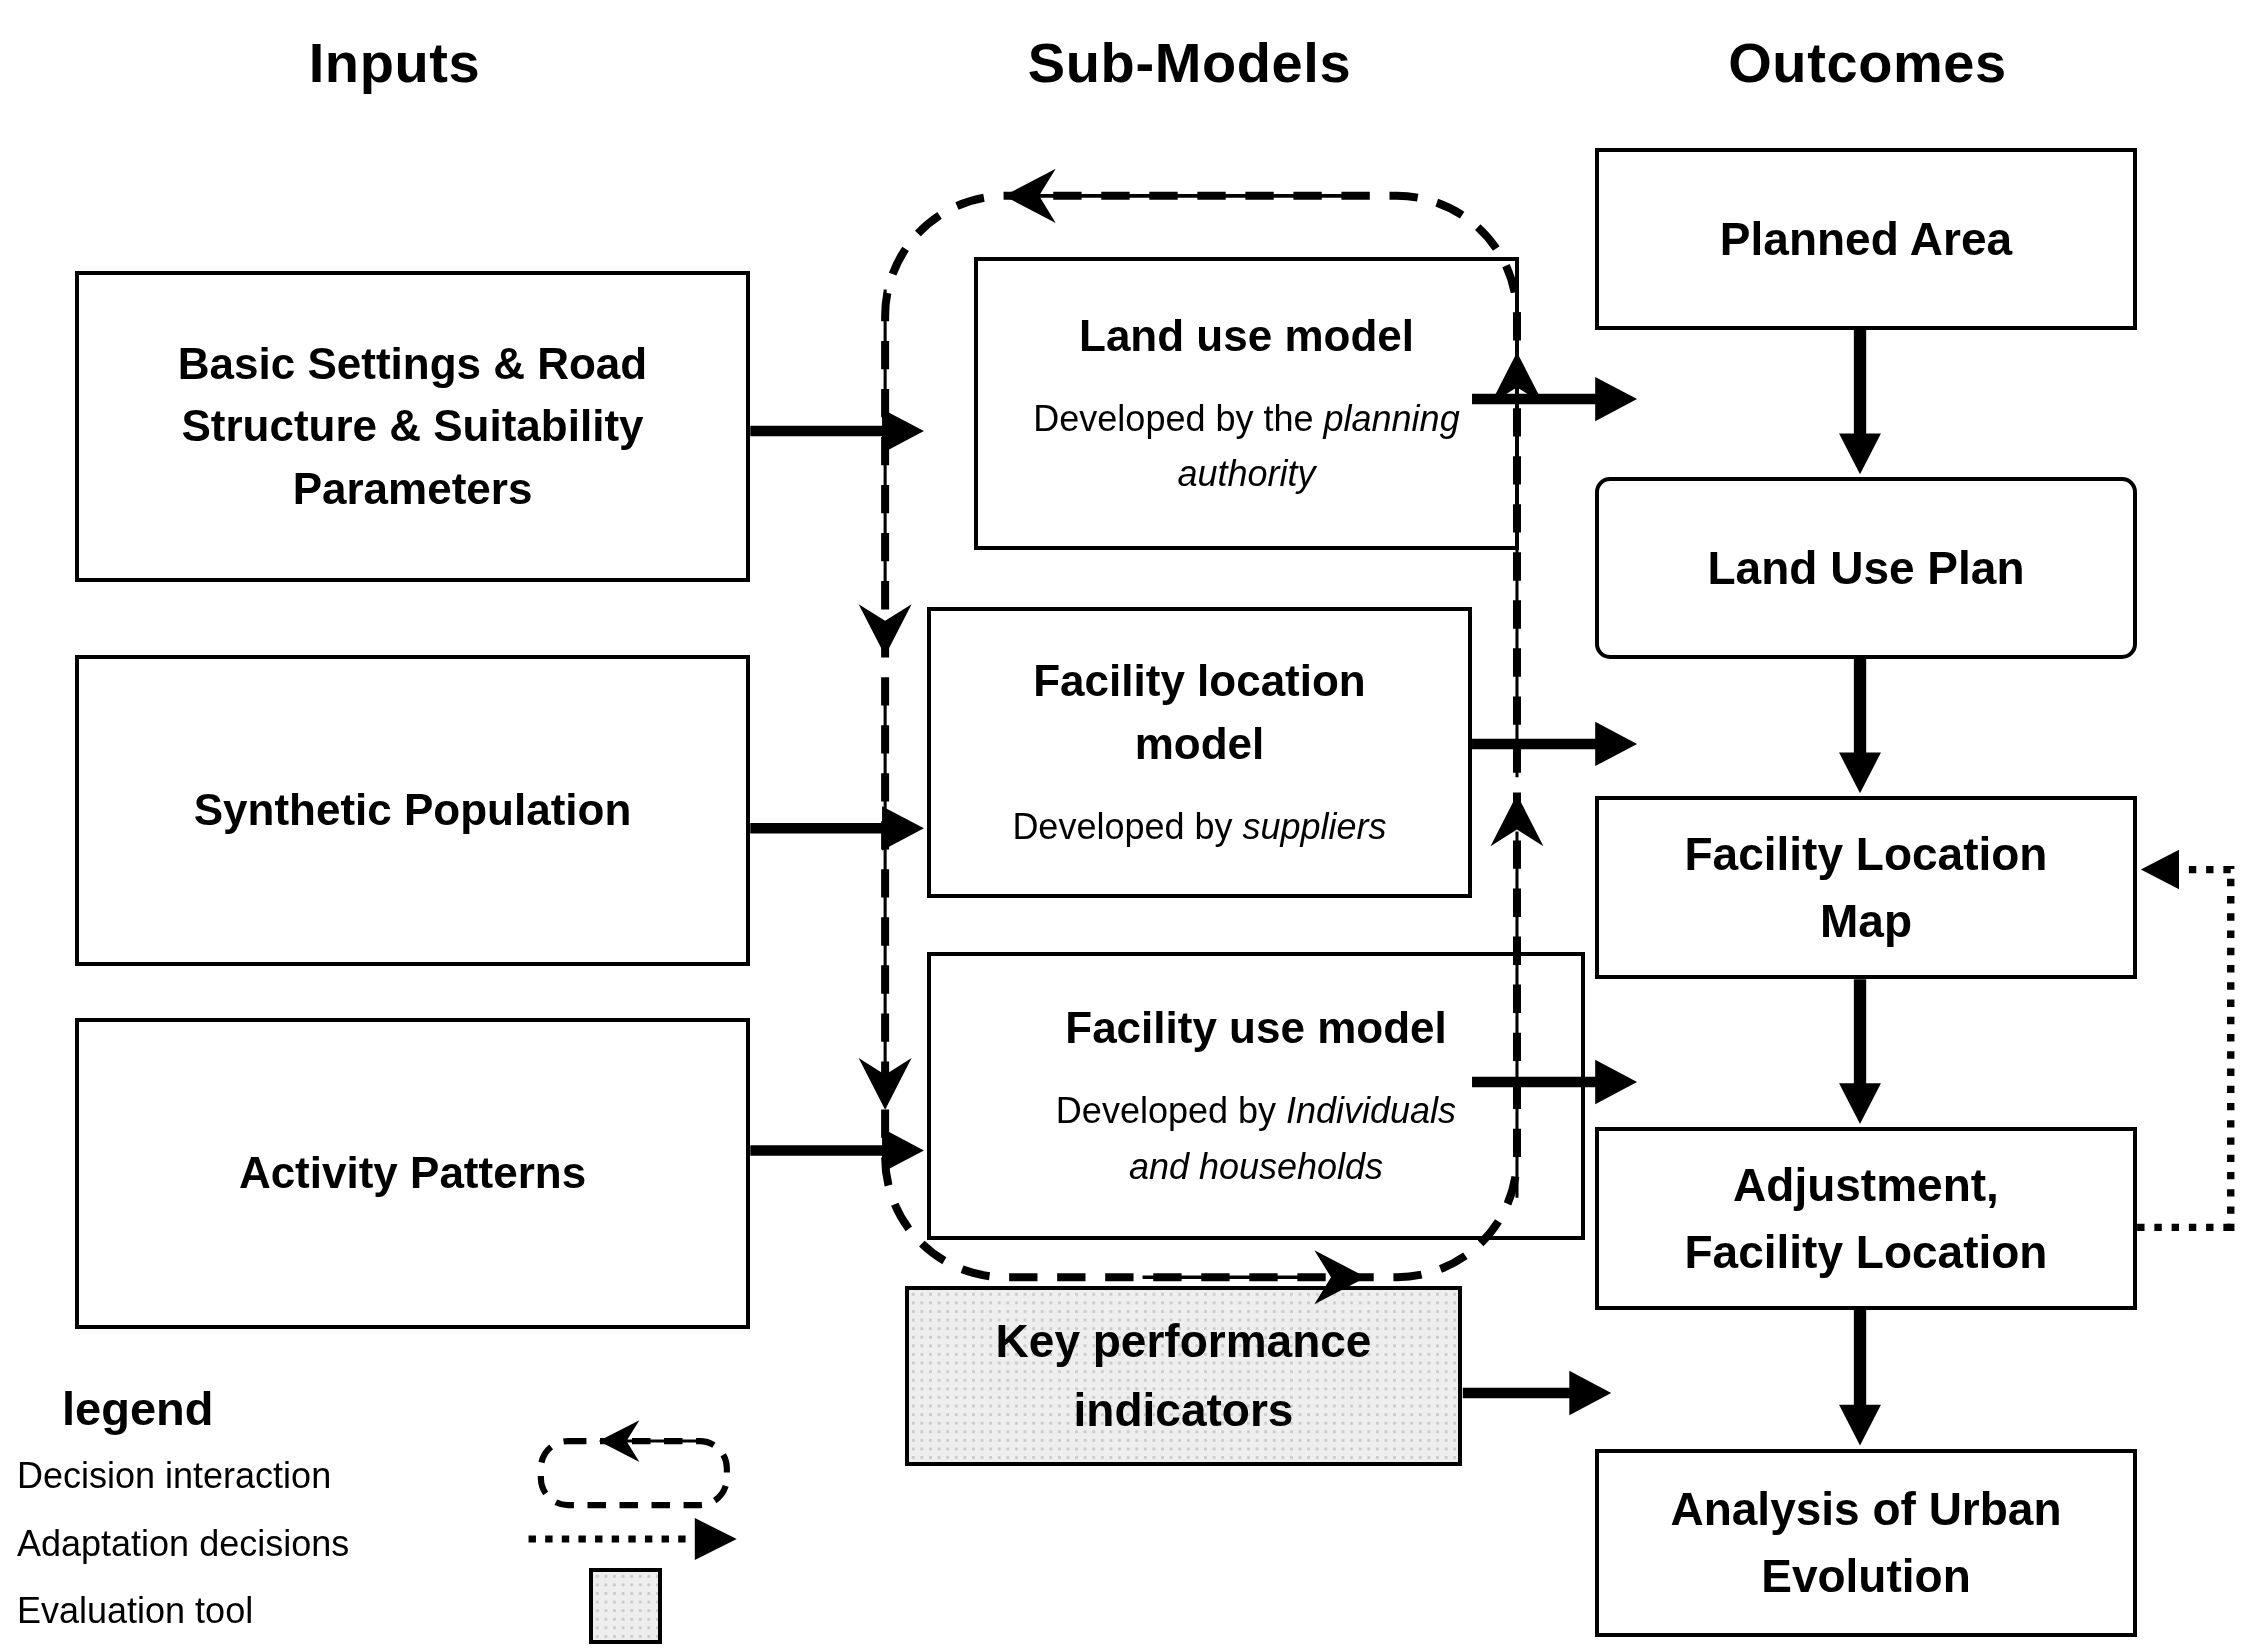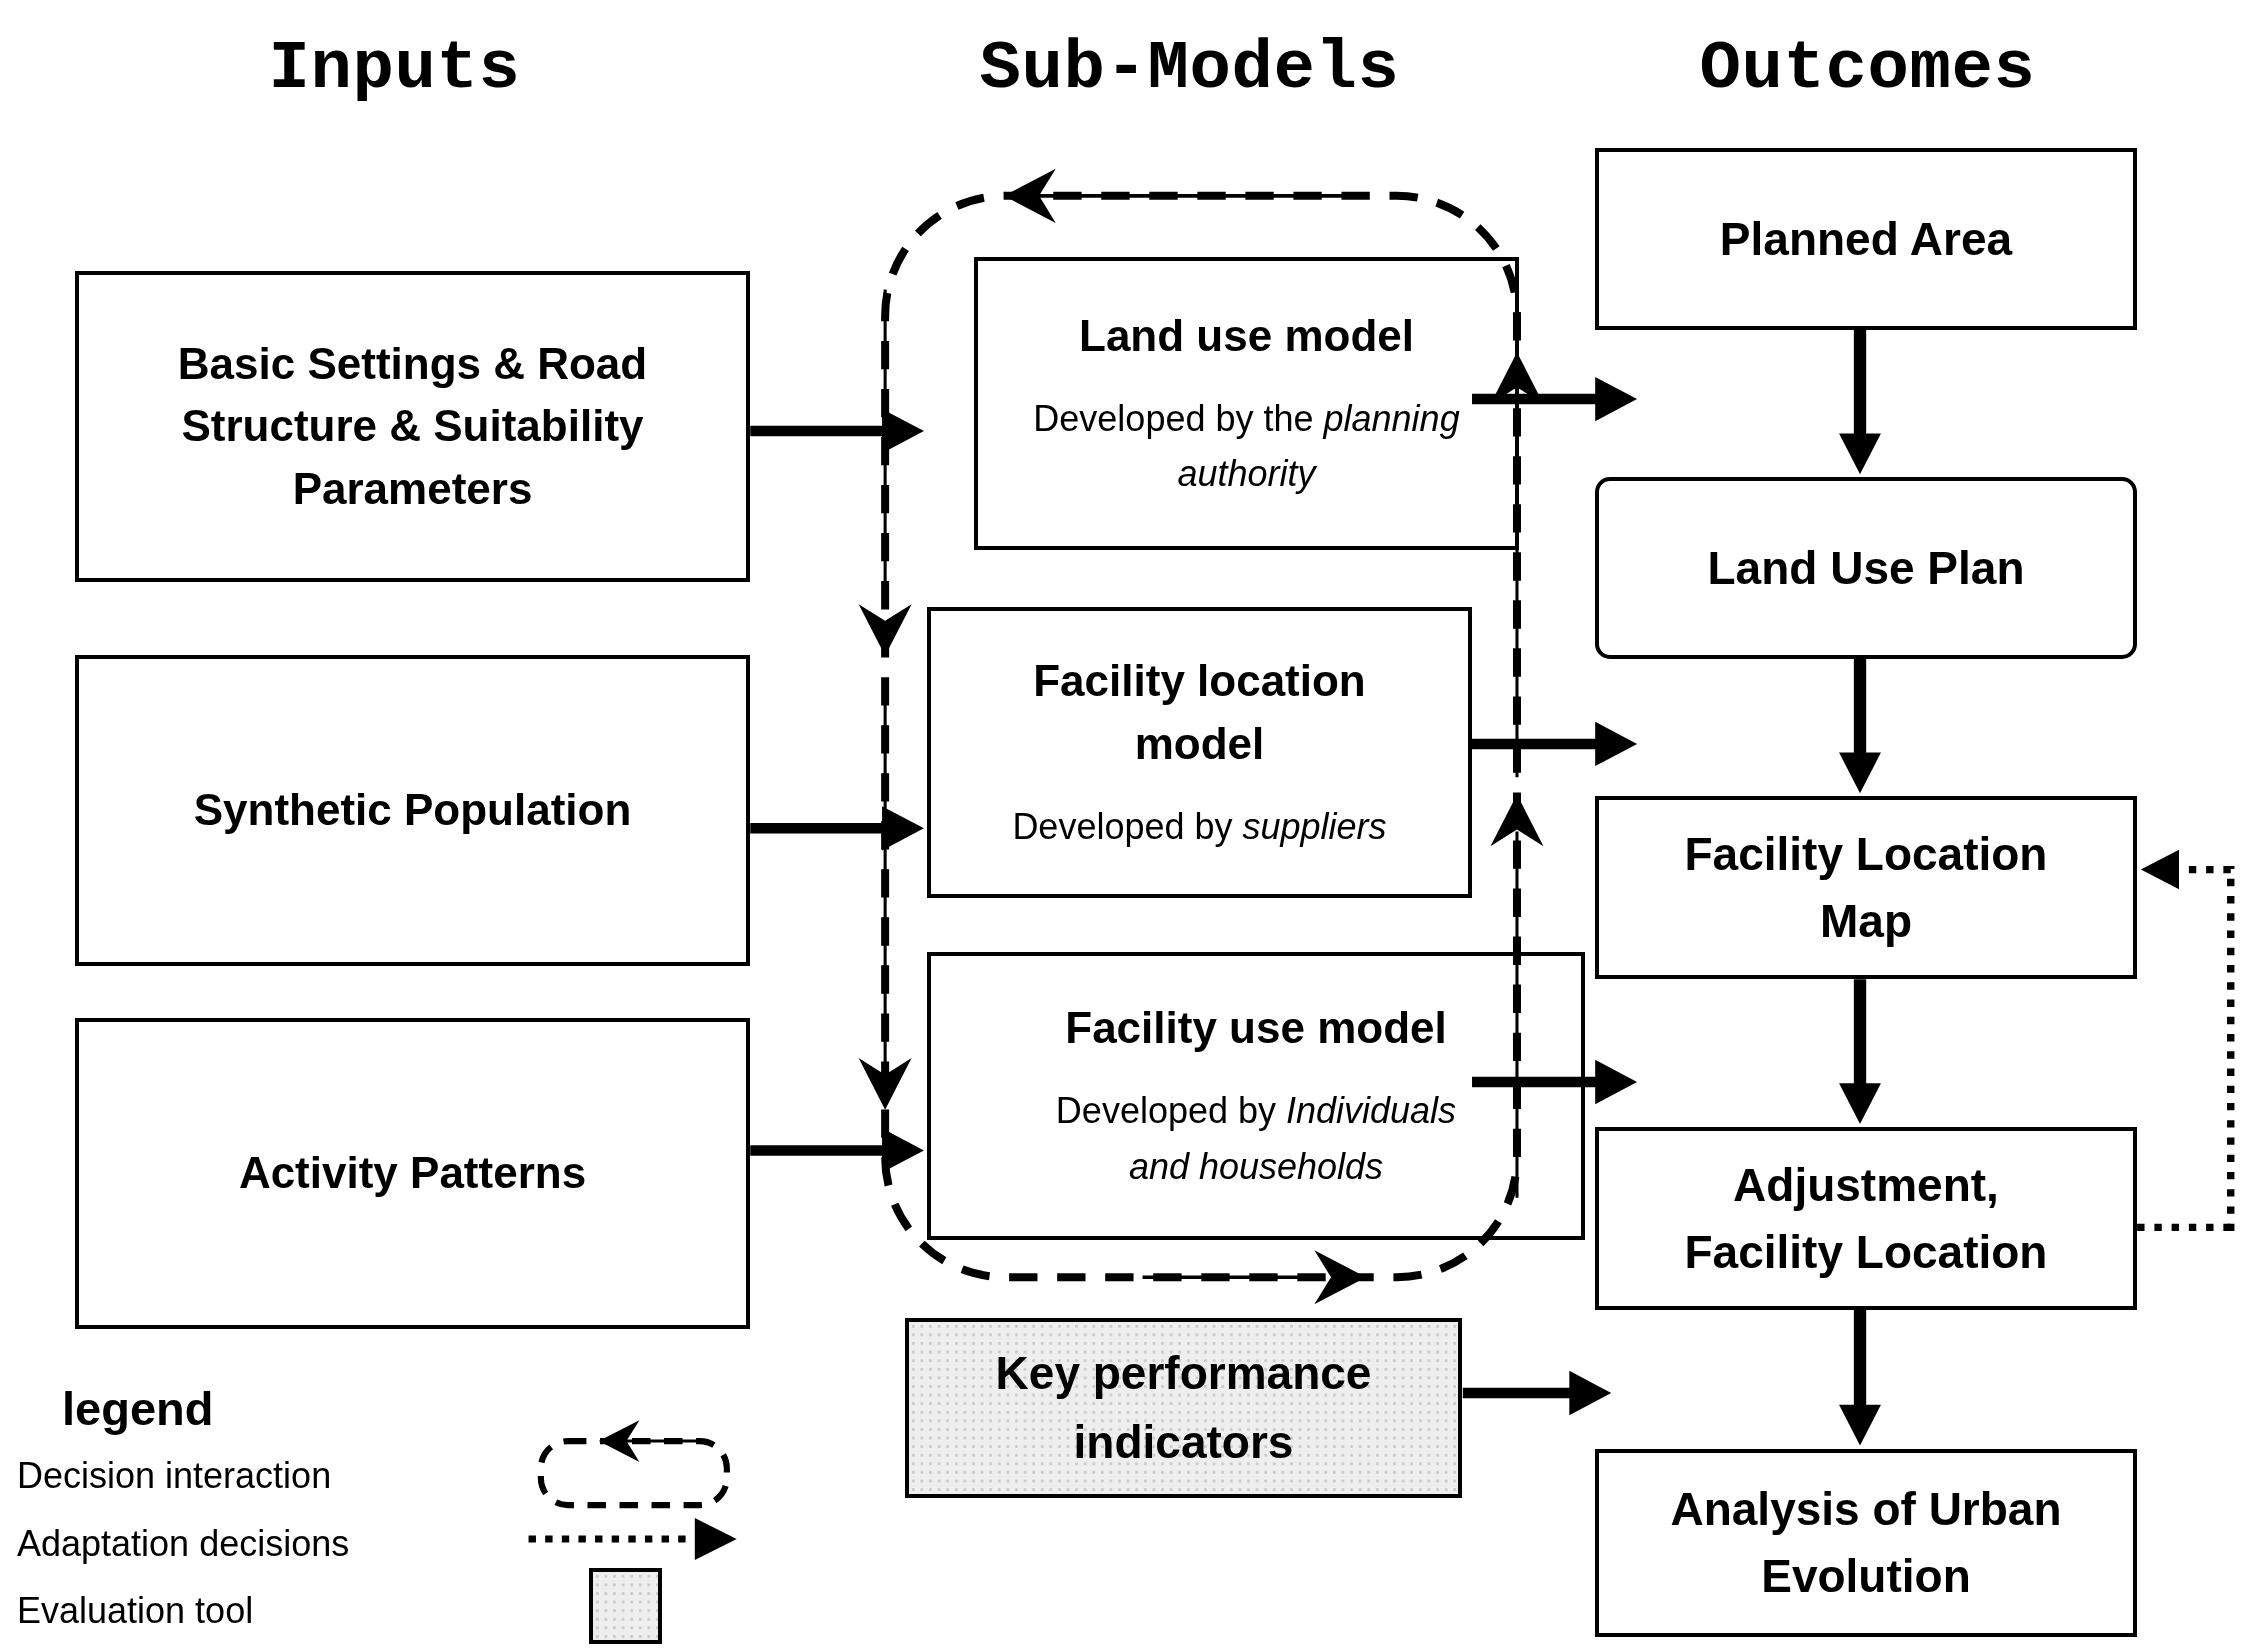--- a/index.html
+++ b/index.html
@@ -2,21 +2,21 @@
 <html style="font-size:10px"><head>
 <meta charset="utf-8">
 <style>
   html,body{margin:0;padding:0;background:#fff;}
   .canvas{
     position:relative;width:2250px;height:1648px;background:#fff;overflow:hidden;
     font-family:"Liberation Sans","DejaVu Sans",sans-serif;color:#000;
   }
   .hdr{
     position:absolute;top:30px;width:431px;text-align:center;
-    font-size:69px;font-weight:bold;letter-spacing:0.6px;font-family:Liberation Mono, monospace;
+    font-size:56px;font-weight:bold;letter-spacing:0.6px;
   }
   .box{
     position:absolute;box-sizing:border-box;border:4.3px solid #000;background:#fff;
     display:flex;flex-direction:column;align-items:center;justify-content:center;
     text-align:center;
   }
   .box-title{font-size:44px;font-weight:bold;line-height:1.42;}
   .out-title{font-size:46px;font-weight:bold;line-height:1.45;}
   .sub{font-size:36px;line-height:1.55;margin-top:23.4px;max-width:431px;}
   .sub em{font-style:italic;}
@@ -70,21 +70,21 @@
       <div>model</div>
     </div>
     <div class="sub"><span>Developed by </span><em>suppliers</em></div>
   </div>
 
   <div class="box" style="left:927px;top:952px;width:658px;height:288px;">
     <div class="box-title">Facility use model</div>
     <div class="sub"><span>Developed by </span><em>Individuals and households</em></div>
   </div>
 
-  <div class="box shaded" style="left:905px;top:1318px;width:557px;height:180px;">
+  <div class="box shaded" style="left:905px;top:1286px;width:557px;height:180px;">
     <div class="kpi-title">
       <div>Key performance</div>
       <div>indicators</div>
     </div>
   </div>
 
   <div class="box" style="left:1595px;top:148px;width:542px;height:182px;">
     <div class="out-title">Planned Area</div>
   </div>
 

